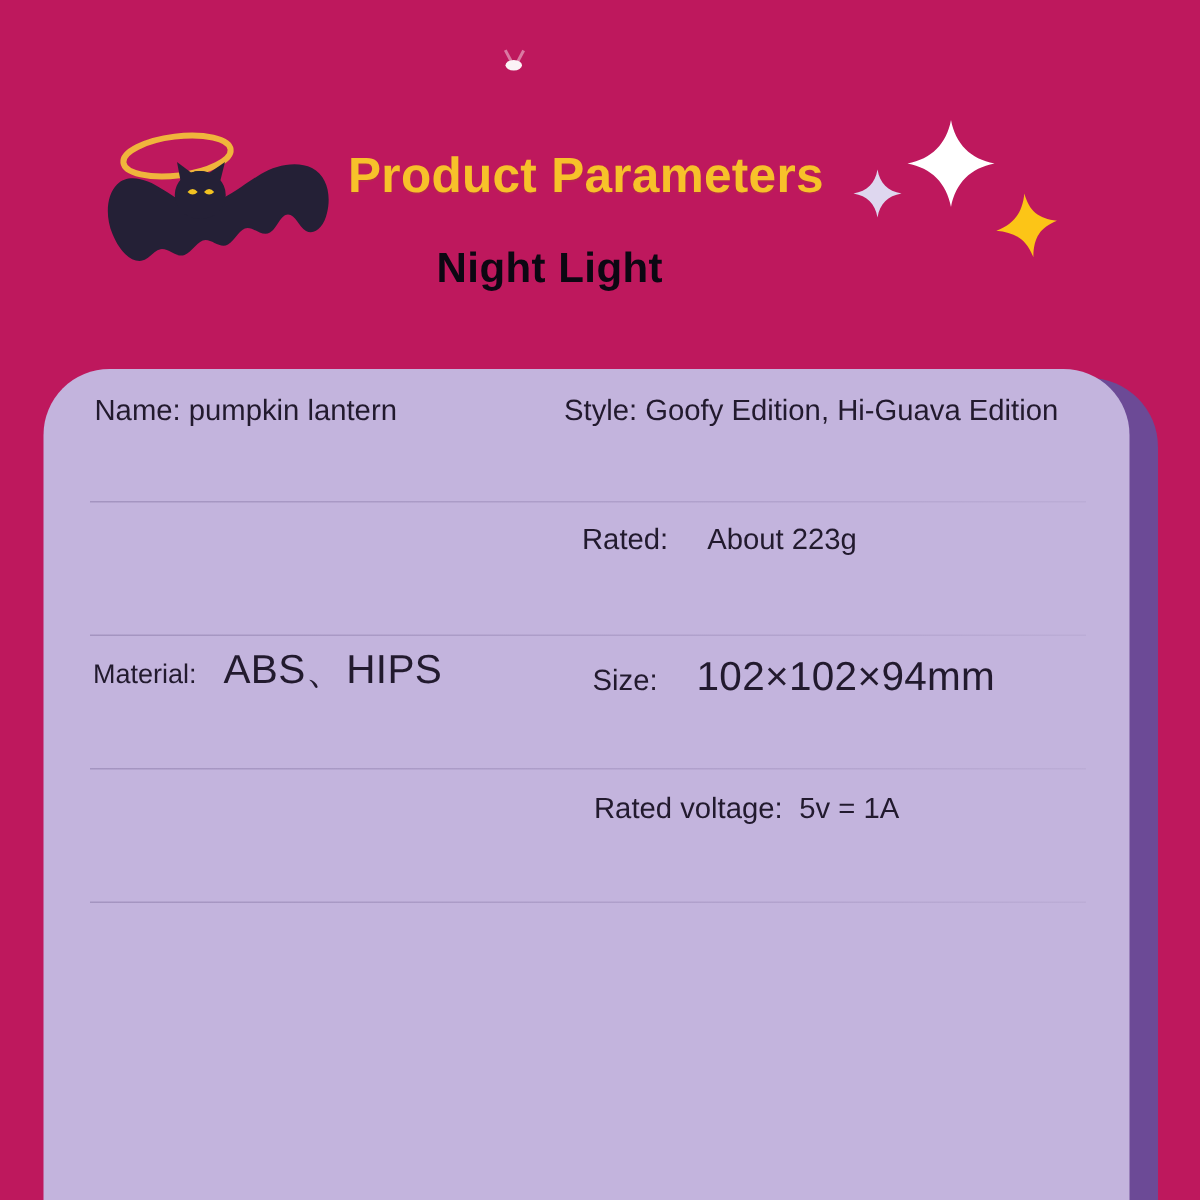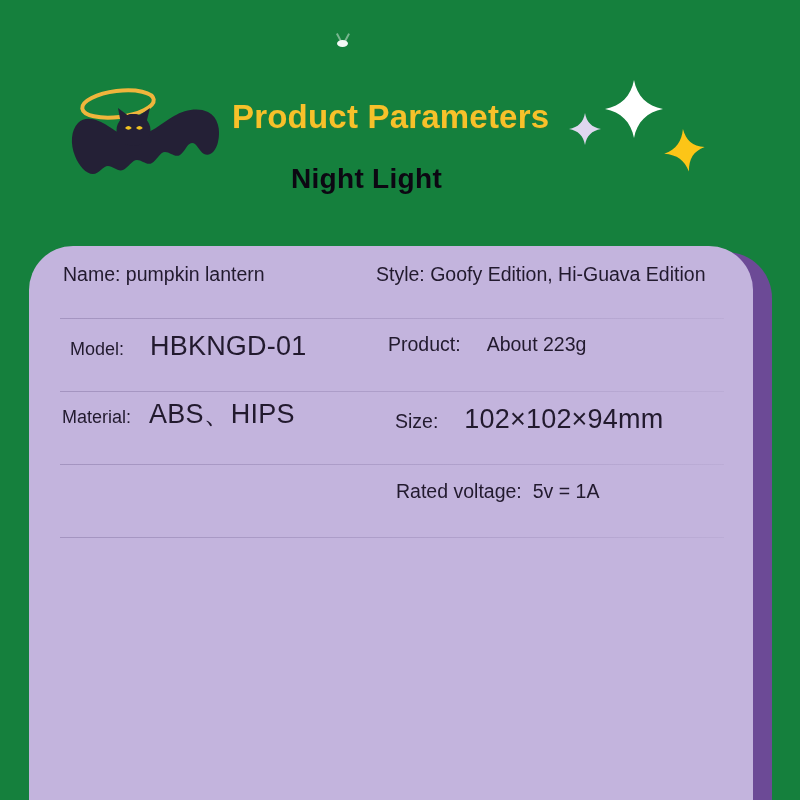--- a/index.html
+++ b/index.html
@@ -13,21 +13,21 @@
     background: #8770bd;
     font-family: "Liberation Sans", sans-serif;
     position: relative;
   }
 
   #stage {
     position: absolute;
     inset: 0;
     width: 800px;
     height: 800px;
-    background: #15803d;
+    background: #be185d;
     overflow: hidden;
   }
 
   
   .header {
     position: absolute;
     top: 0;
     left: 0;
     width: 800px;
     height: 240px;
@@ -124,21 +124,21 @@
 
   .rows {
     position: absolute;
     left: 0;
     top: 0;
     width: 724px;
   }
 
   .row {
     position: relative;
-    height: 73px;
+    height: 89px;
     box-sizing: border-box;
   }
   .row .cell {
     position: absolute;
     white-space: nowrap;
     color: #221a2e;
     display: flex;
     align-items: baseline;
   }
   .row .divider {
@@ -250,27 +250,22 @@
         <div class="cell c-left">
           <span class="lbl">Name: pumpkin lantern</span>
         </div>
         <div class="cell c-right">
           <span class="lbl">Style: Goofy Edition, Hi-Guava Edition</span>
         </div>
         <div class="divider"></div>
       </div>
 
       <div class="row r2">
-        <div class="cell c-left">
-          <span class="lbl-sm">Model:</span>
-          <span class="spacer-lg"></span>
-          <span class="val-big">HBKNGD-01</span>
-        </div>
-        <div class="cell c-right">
-          <span class="lbl">Product:</span>
+        <div class="cell c-right">
+          <span class="lbl">Rated:</span>
           <span class="spacer-lg"></span>
           <span class="val">About 223g</span>
         </div>
         <div class="divider"></div>
       </div>
 
       <div class="row r3">
         <div class="cell c-left">
           <span class="lbl-sm">Material:</span>
           <span class="spacer-md"></span>

